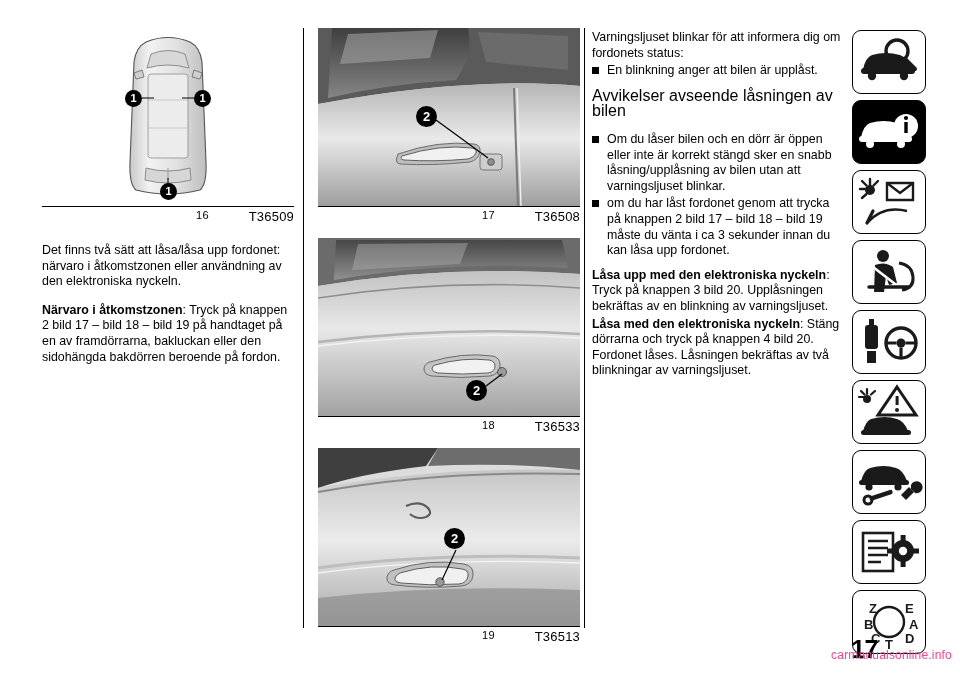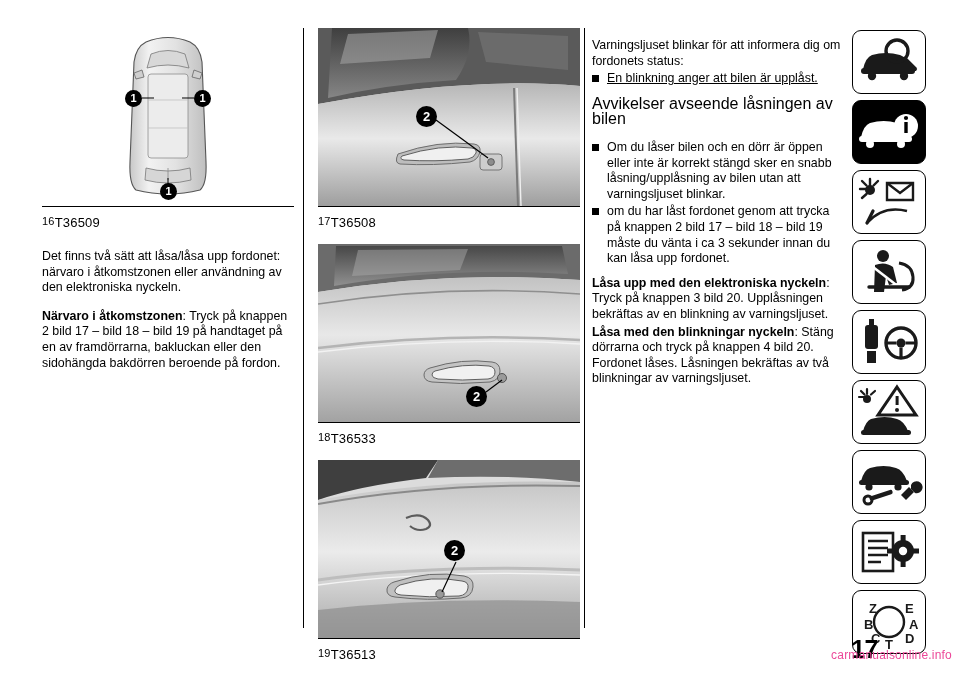--- a/index.html
+++ b/index.html
@@ -42,25 +42,26 @@
   
   .figure { position: relative; }
   .fig-img {
     background: #ffffff;
     position: relative;
     overflow: hidden;
   }
   .fig-caption {
     border-top: 1.5px solid #000;
     display: flex;
-    justify-content: flex-start;
+    justify-content: flex-end;
     align-items: flex-start;
     font-size: 10.5px;
-    padding-top: 8px;
+    padding-top: 2px;
     letter-spacing: 0.2px;
+    gap: 40px;
   }
   .fig-caption .num { font-size: 11px; }
   .fig-caption .code { font-size: 13px; }
 
   
   .body-text {
     font-size: 12.4px;
     line-height: 15.6px;
     text-align: left;
   }
@@ -319,47 +320,47 @@
         </svg>
         <div class="callout big" style="left:126px; top:80px;">2</div>
       </div>
       <div class="fig-caption">
         <span class="num">19</span>
         <span class="code">T36513</span>
       </div>
     </div>
   </div>
 
-  <div class="col col-right body-text" style="top:38px;">
+  <div class="col col-right body-text" style="top:30px;">
     <p style="margin-bottom:2px;">Varningsljuset blinkar för att informera dig om fordonets status:</p>
 
     <div class="bullet-line" style="margin-bottom:2px;">
       <span class="sq"></span>
     </div>
 
-    <div class="bullet-line" style="margin-bottom:9px;text-decoration:underline;">
+    <div class="bullet-line" style="margin-bottom:9px;">
       <span class="sq"></span>
       <span>En blinkning anger att bilen är upplåst.</span>
     </div>
 
     <h3 class="head">Avvikelser avseende låsningen av bilen</h3>
 
     <div class="bullet-line" style="margin-top:13px; margin-bottom:2px;">
       <span class="sq"></span>
       <span>Om du låser bilen och en dörr är öppen eller inte är korrekt stängd sker en snabb låsning/upplåsning av bilen utan att varningsljuset blinkar.</span>
     </div>
 
     <div class="bullet-line" style="margin-bottom:9px;">
       <span class="sq"></span>
       <span>om du har låst fordonet genom att trycka på knappen 2 bild 17 – bild 18 – bild 19 måste du vänta i ca 3 sekunder innan du kan låsa upp fordonet.</span>
     </div>
 
     <p style="margin-bottom:2px;"><span class="bold">Låsa upp med den elektroniska nyckeln</span><span>: Tryck på knappen 3 bild 20. Upplåsningen bekräftas av en blinkning av varningsljuset.</span></p>
 
-    <p><span class="bold">Låsa med den blinkningar nyckeln</span><span>: Stäng dörrarna och tryck på knappen 4 bild 20. Fordonet låses. Låsningen bekräftas av två blinkningar av varningsljuset.</span></p>
+    <p><span class="bold">Låsa med den elektroniska nyckeln</span><span>: Stäng dörrarna och tryck på knappen 4 bild 20. Fordonet låses. Låsningen bekräftas av två blinkningar av varningsljuset.</span></p>
   </div>
 
   <div class="rail">
 
     <div class="tab">
       <svg width="72" height="62" viewBox="0 0 72 62">
         <path d="M10 38 q3 -12 9 -14 q14 -4 28 0 q8 3 13 14 z" fill="#1a1a1a"></path>
         <rect x="8" y="37" width="54" height="6" rx="3" fill="#1a1a1a"></rect>
         <circle cx="19" cy="45" r="4.2" fill="#1a1a1a"></circle>
         <circle cx="51" cy="45" r="4.2" fill="#1a1a1a"></circle>

